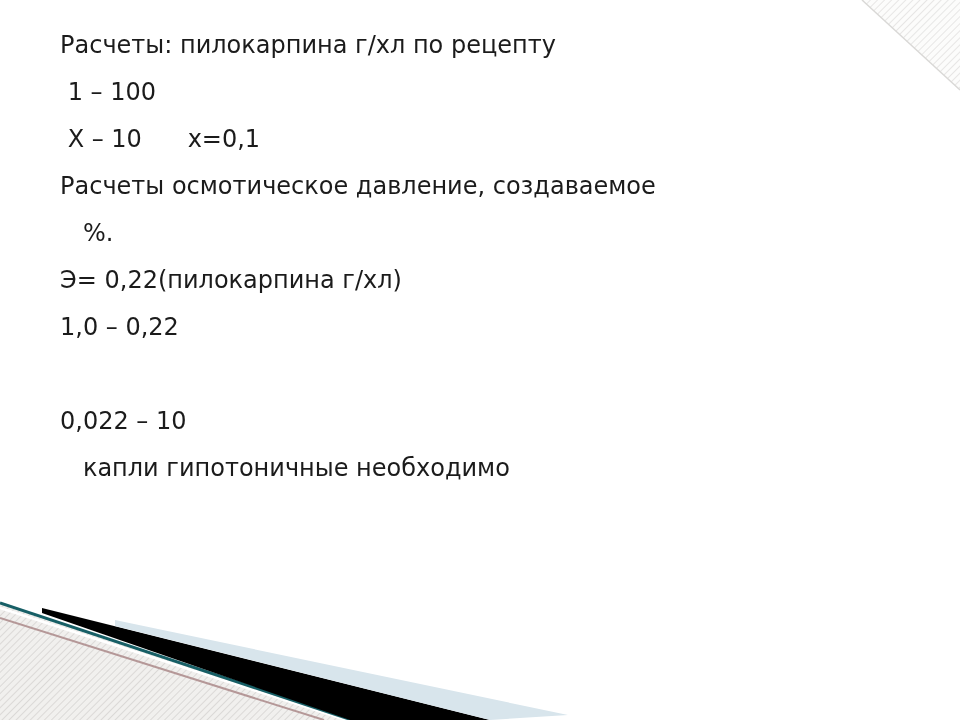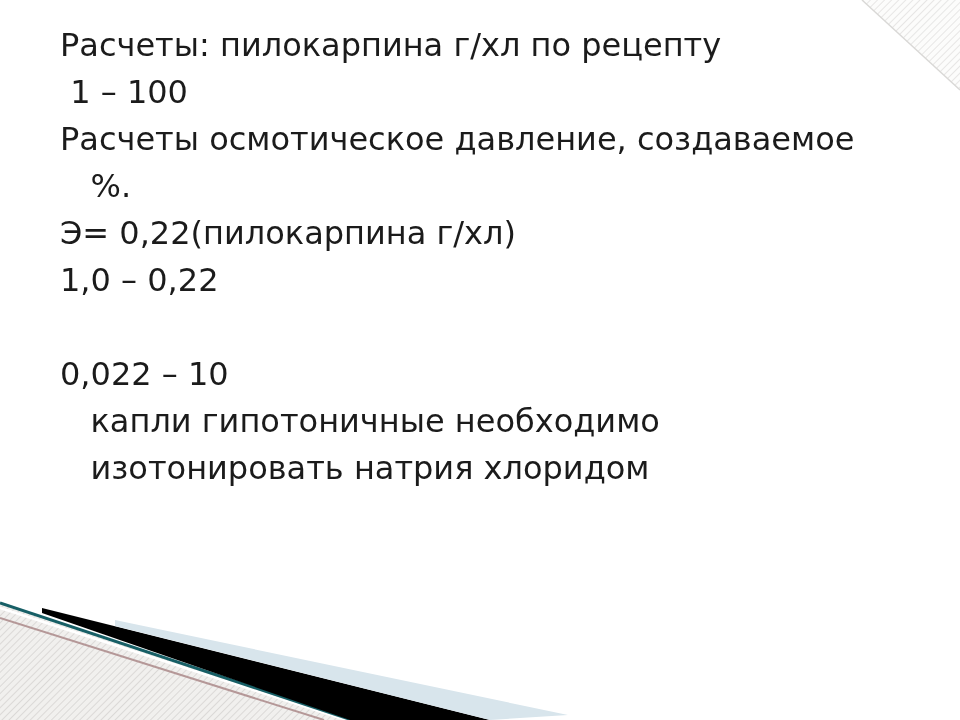--- a/index.html
+++ b/index.html
@@ -5,21 +5,21 @@
   html,body{margin:0;padding:0;}
   body{width:960px;height:720px;overflow:hidden;background:#ffffff;}
   .slide{
     position:relative;width:960px;height:720px;background:#ffffff;
     font-family:"DejaVu Sans","Liberation Sans",sans-serif;
   }
   svg.decor{position:absolute;left:0;top:0;width:960px;height:720px;z-index:1;}
   .text-block{position:absolute;left:60px;top:22px;width:880px;z-index:2;}
   .line{
     white-space:pre;
-    font-size:32px;
+    font-size:24px;
     line-height:47px;
     color:var(--text-color,#181818);
     letter-spacing:0px;
   }
 </style>
 </head>
 <body>
 
 <div class="slide" style="background: rgb(255, 255, 255);">
 
@@ -46,23 +46,23 @@
       <line x1="0" y1="618" x2="324" y2="720" style="stroke:var(--rose,#b59898);stroke-width:2"></line>
       <line x1="0" y1="603" x2="352" y2="720" style="stroke:var(--teal,#175f66);stroke-width:3"></line>
       <polygon points="42,608 490,720 350,720 42,613" style="fill:var(--black-wedge,#000000)"></polygon>
       <polygon points="115,620 568,715 490,720 115,626" style="fill:var(--pale-blue,#d8e5ec)"></polygon>
     </g>
   </svg>
 
   <div class="text-block">
       <div class="line">Расчеты: пилокарпина г/хл по рецепту</div>
       <div class="line"> 1 – 100</div>
+      <div class="line"> Х – 10      х=0,1</div>
       <div class="line">Расчеты осмотическое давление, создаваемое</div>
       <div class="line">   %.</div>
       <div class="line">Э= 0,22(пилокарпина г/хл)</div>
       <div class="line">1,0 – 0,22</div>
       <div class="line">&nbsp;</div>
       <div class="line">0,022 – 10</div>
       <div class="line">   капли гипотоничные необходимо</div>
-      <div class="line">   изотонировать натрия хлоридом</div>
     </div>
 
 </div>
 
 </body></html>

